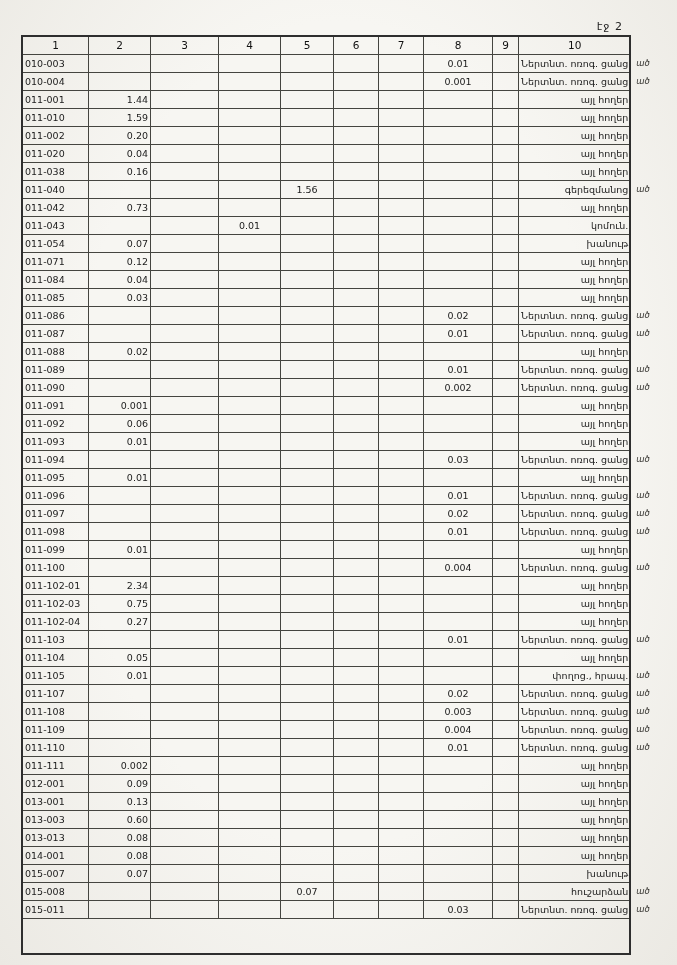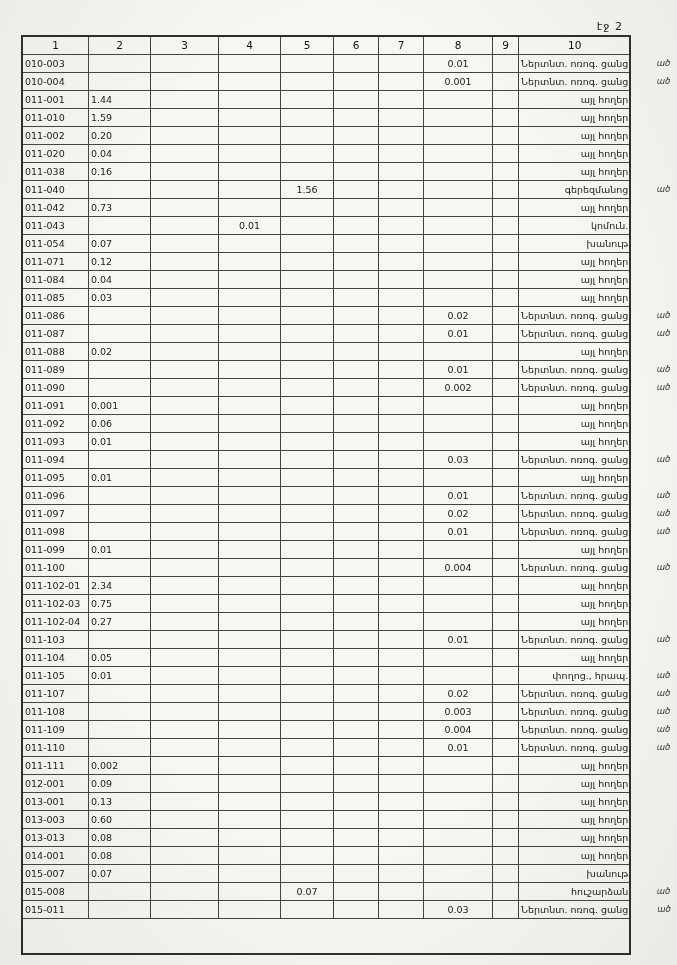--- a/index.html
+++ b/index.html
@@ -49,37 +49,37 @@
     background: transparent;
   }
   .doc-table th {
     font-weight: normal;
     font-size: 10.5px;
     text-align: center;
     color: #111;
   }
   
   .c1  { width: 66px; text-align: left; padding-left: 4px; font-size: 10px; }
-  .c2  { width: 62px; text-align: left; }
+  .c2  { width: 62px; text-align: right; }
   .c3  { width: 68px; text-align: center; }
   .c4  { width: 62px; text-align: center; }
   .c5  { width: 53px; text-align: center; }
   .c6  { width: 45px; text-align: center; }
   .c7  { width: 45px; text-align: center; }
   .c8  { width: 69px; text-align: center; }
   .c9  { width: 26px; text-align: center; }
   .c10 { width: 112px; text-align: right; padding-left: 3px; font-size: 9px; }
   td.note-cell, th.note-cell {
     width: 42px;
     border: none !important;
     background: transparent;
     font-size: 8.5px;
     color: #33322e;
-    text-align: right;
-    padding-left: 23px;
+    text-align: left;
+    padding-left: 5px;
     font-style: italic;
   }
 </style>
 </head>
 <body>
 
 <div class="page-label">էջ 2</div>
 
 <div class="outer-frame"></div>
 

